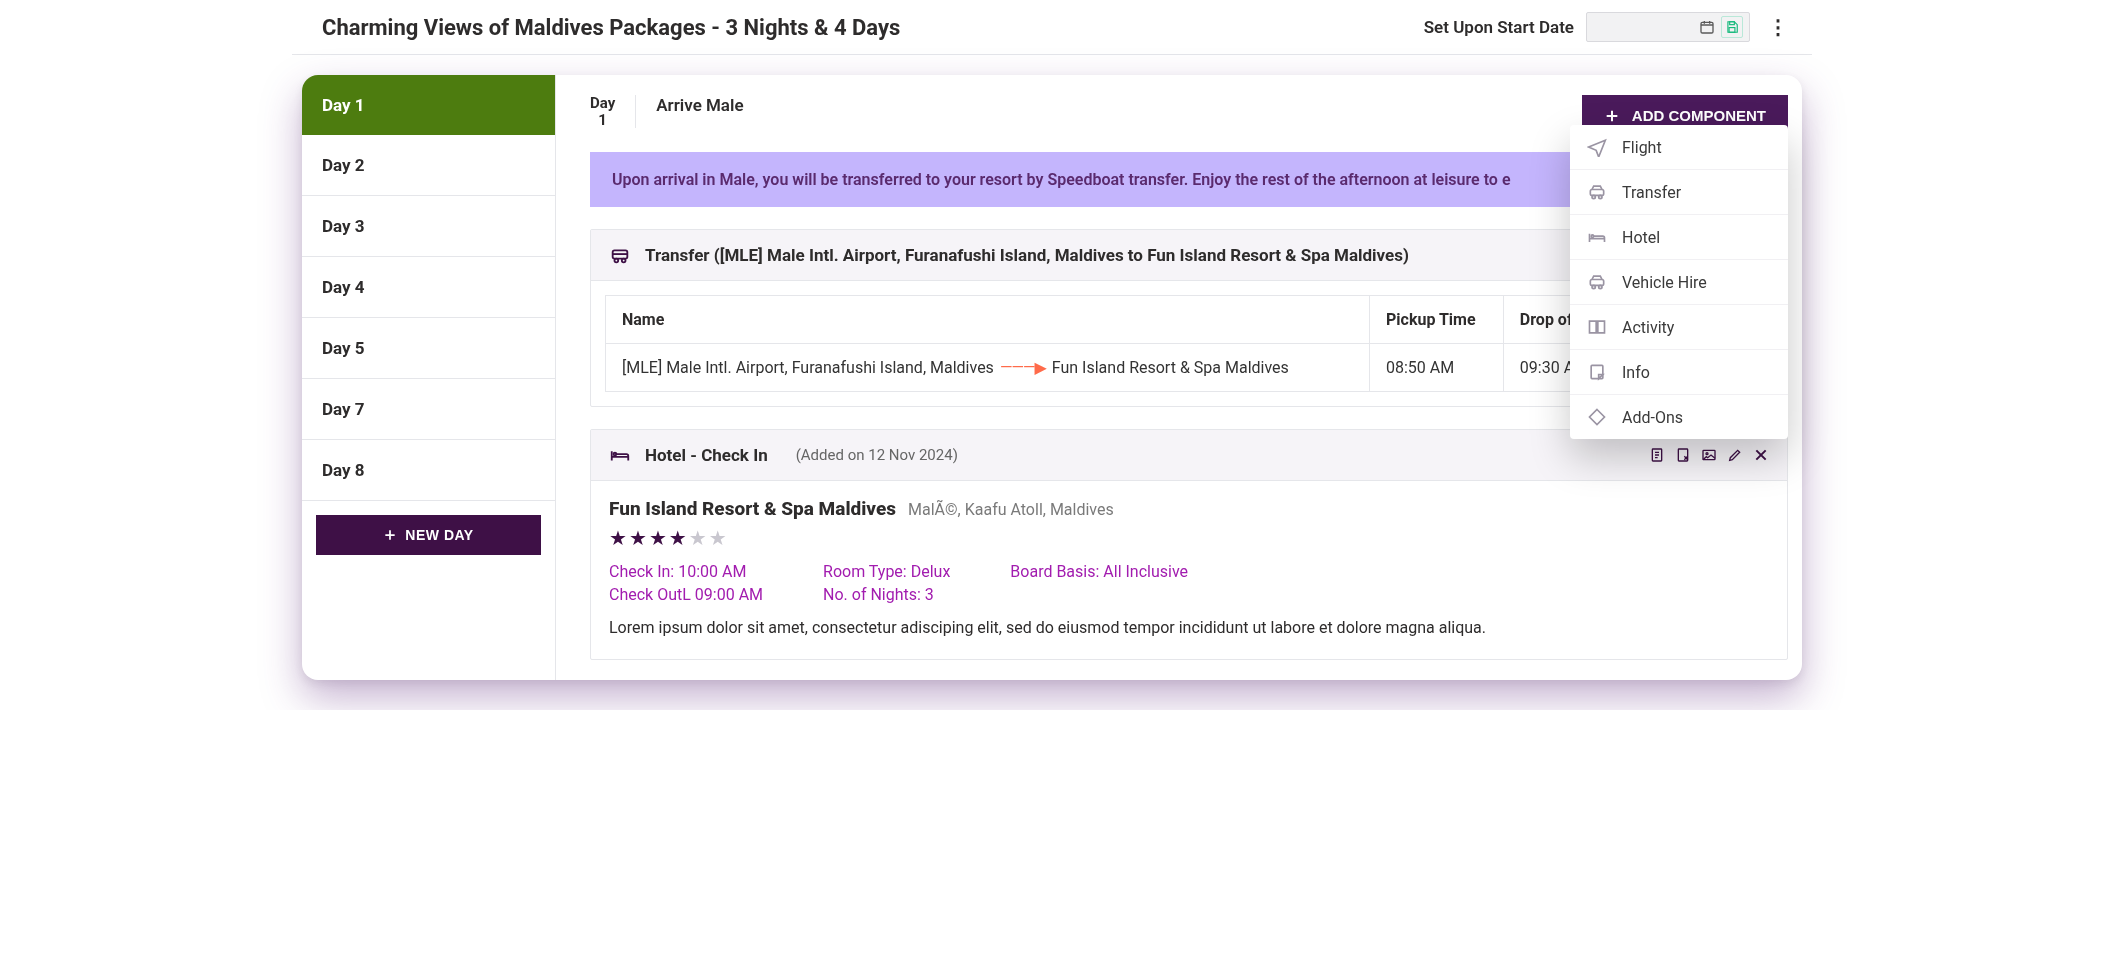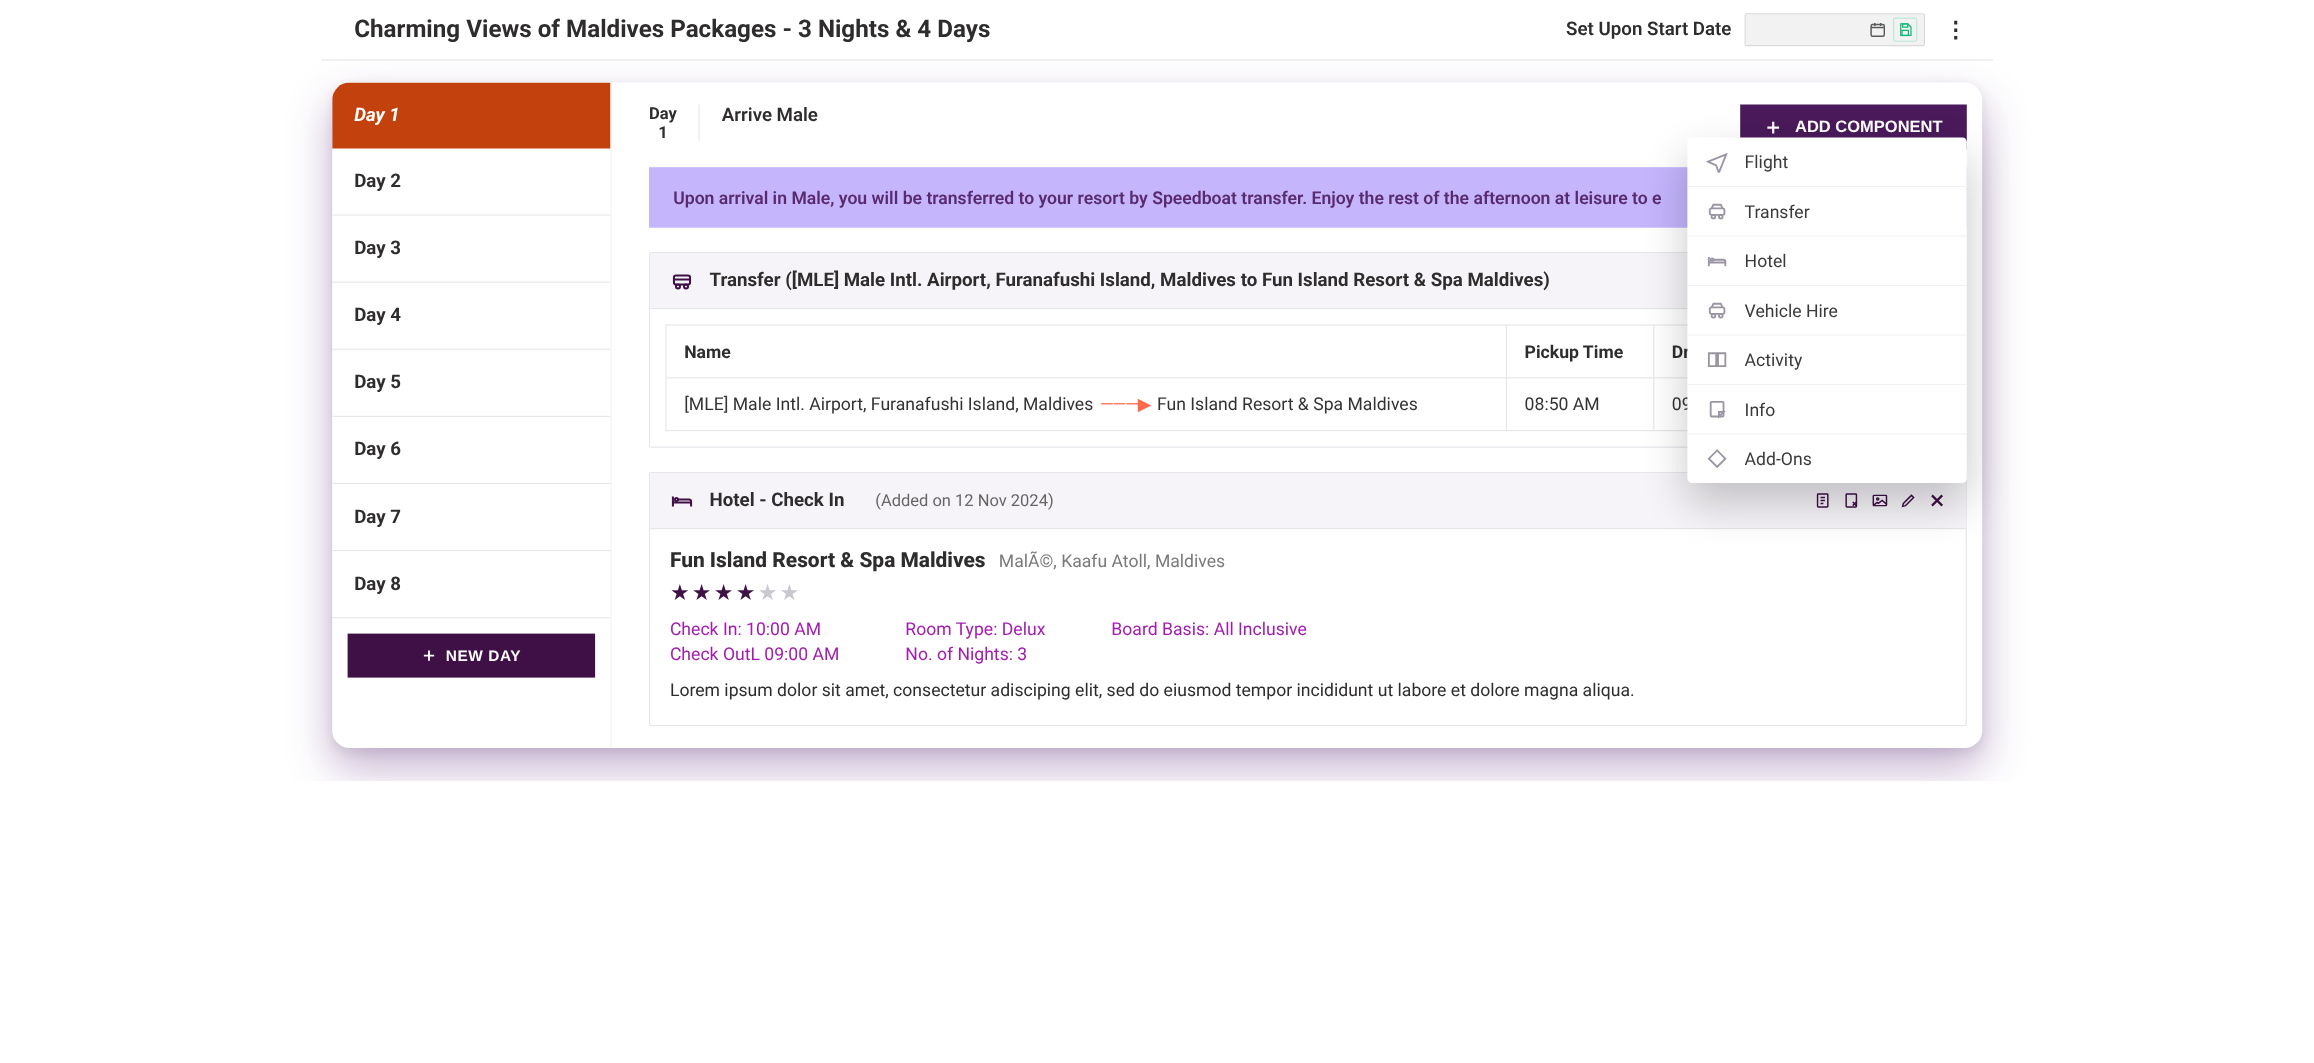--- a/index.html
+++ b/index.html
@@ -65,24 +65,23 @@
   .day-item {
     padding: 20px 20px;
     font-size:17px;
     font-weight:700;
     color:#2e2c2c;
     border-bottom:1px solid #e5e6ea;
     position:relative;
     cursor:pointer;
   }
   .day-item.active {
-    background:#c2410c;
+    background:#4d7c0f;
     color:#fff;
     border-bottom:none;
-    font-style:italic;
   }
   .day-item.active::after{
     content:"";
     position:absolute;
     right:-22px; top:0;
     width:0;height:0;
     border-top:32px solid transparent;
     border-bottom:32px solid transparent;
     border-left:22px solid #ff6b4a;
   }
@@ -178,21 +177,21 @@
   .stars { margin-top:6px; color:#3e1046; font-size:20px; letter-spacing:2px; }
   .stars .off { color:#c9c7cf; }
   .hotel-grid { display:flex; gap:60px; margin-top:12px; font-size:16px; color:#a21caf; }
   .hotel-col { display:flex; flex-direction:column; gap:4px; }
   .hotel-desc { margin-top:14px; color:#2e2c2c; font-size:16px; }
 
   
   .add-dropdown {
     position:absolute;
     right:14px; top:50px;
-    width:254px;
+    width:218px;
     background:#fff;
     border-radius:4px;
     box-shadow: 0 18px 40px rgba(0,0,0,0.22);
     z-index:50;
   }
   .dd-item {
     display:flex; align-items:center; gap:14px;
     padding:12px 16px;
     font-size:16px;
     color:#3a3a3a;
@@ -234,21 +233,20 @@
 
   <div class="canvas-wrap">
     <div class="canvas">
       <div class="sidebar">
         <div id="days-container">
             <div class="day-item active">Day 1</div>
             <div class="day-item">Day 2</div>
             <div class="day-item">Day 3</div>
             <div class="day-item">Day 4</div>
             <div class="day-item">Day 5</div>
-            <div class="day-item">Day 6</div>
             <div class="day-item">Day 7</div>
             <div class="day-item">Day 8</div>
           </div>
         <div class="new-day-wrap">
           <button class="new-day-btn">
             <span>
               <svg width="14" height="14" viewBox="0 0 24 24" fill="none" stroke="currentColor" stroke-width="3">
                   <path d="M12 4v16M4 12h16"></path>
                 </svg>
             </span>

